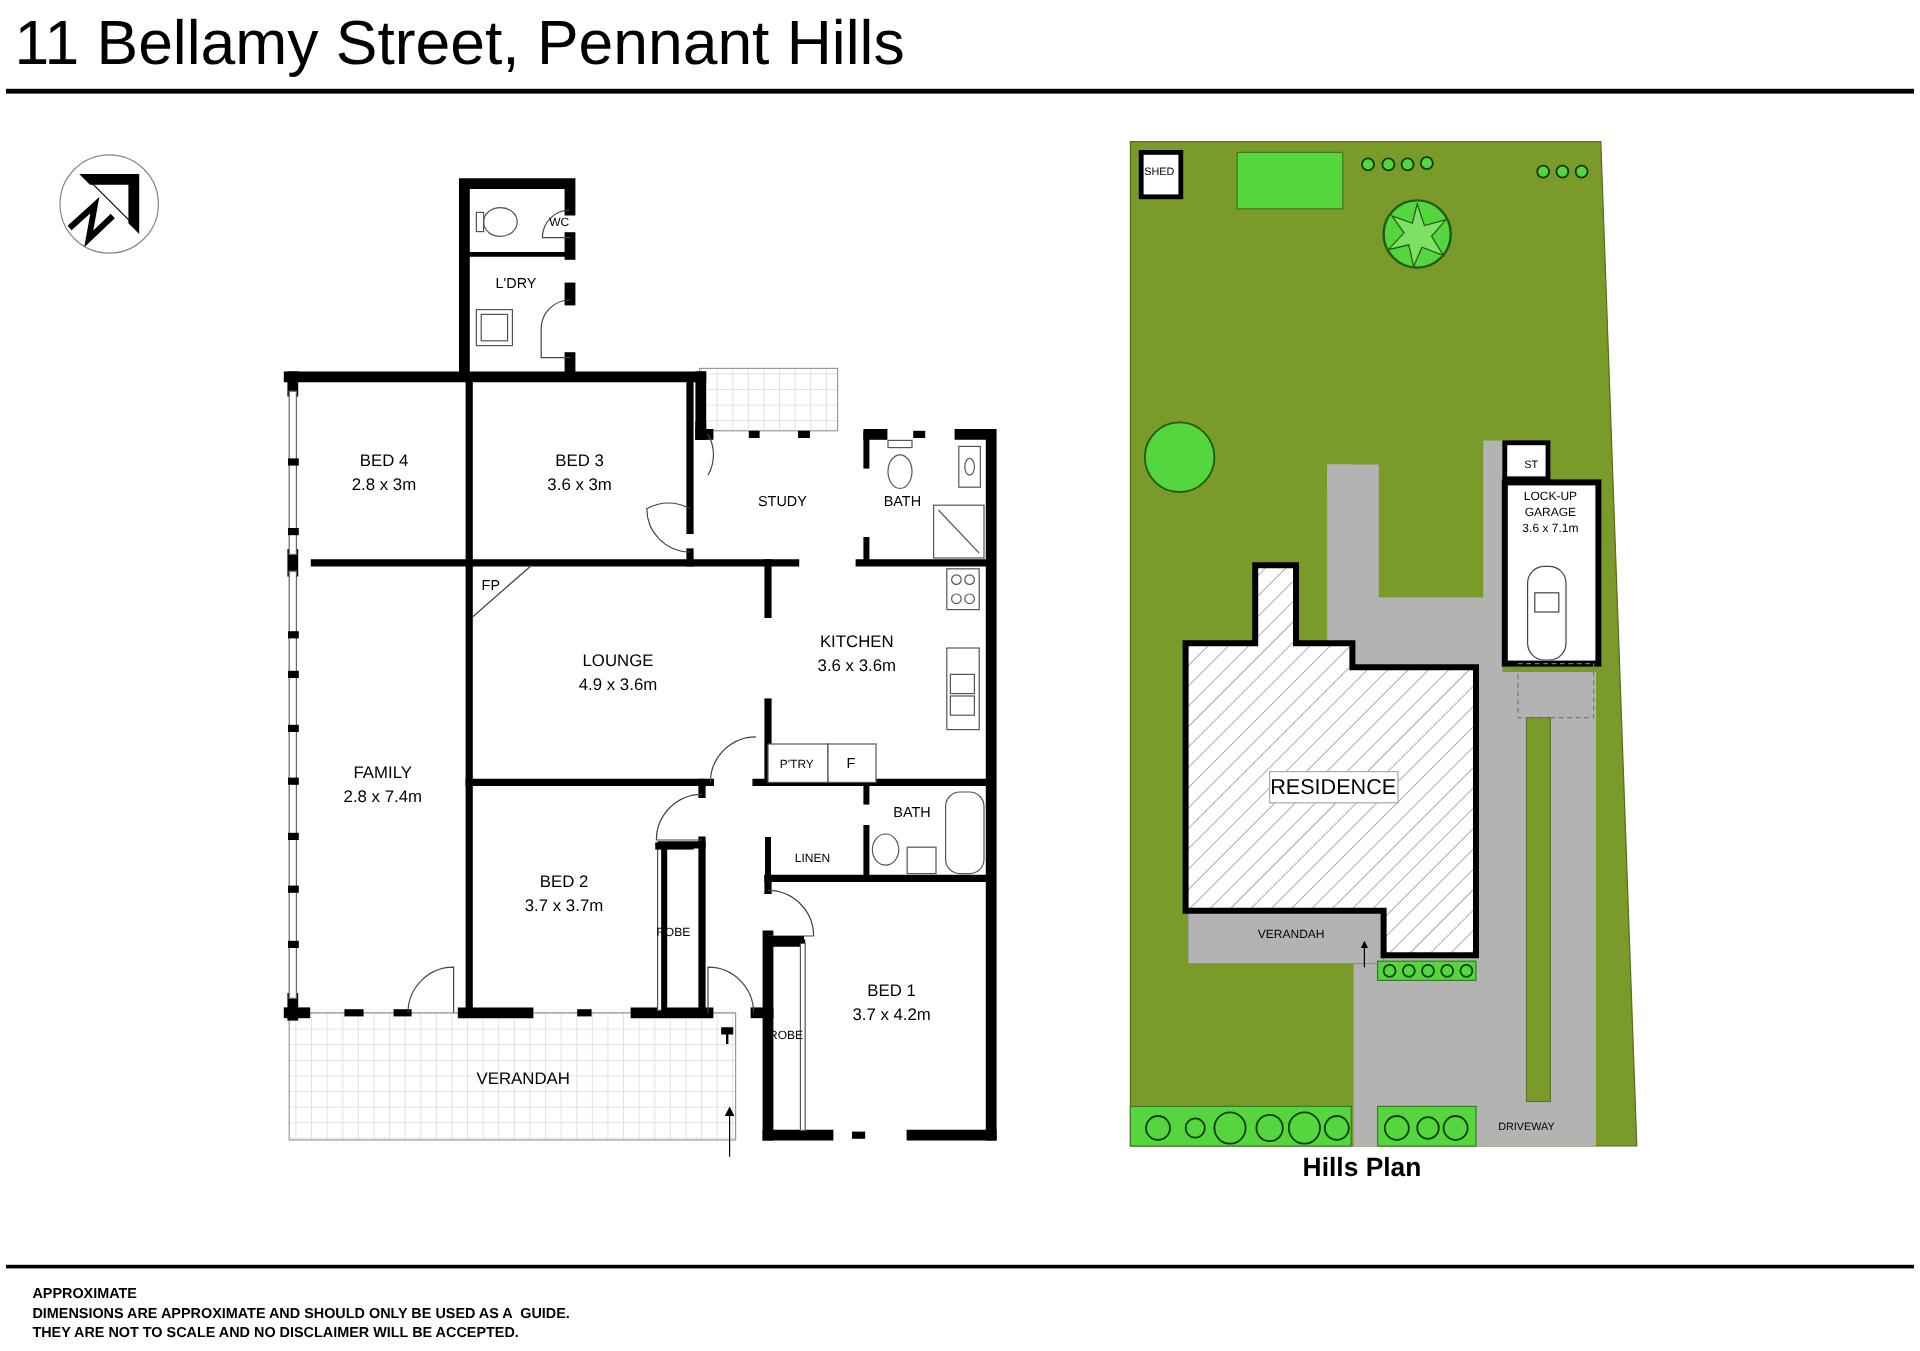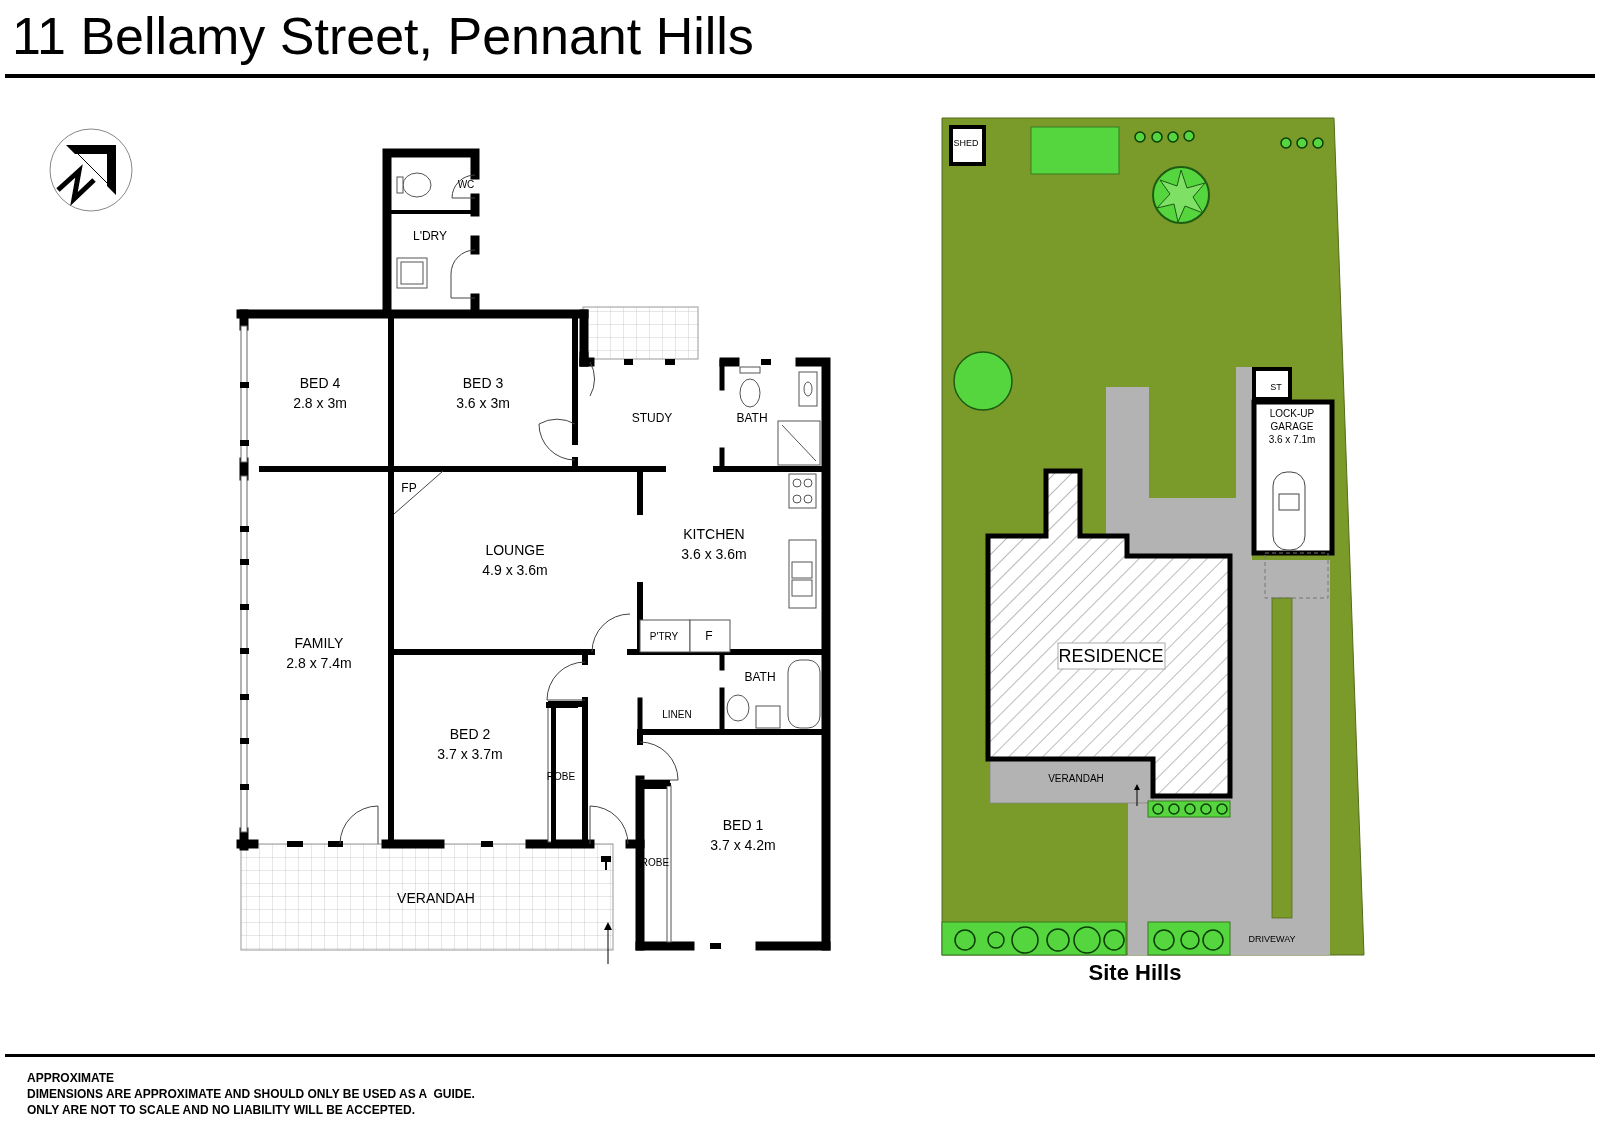--- a/index.html
+++ b/index.html
@@ -266,20 +266,20 @@
     <text class="lbl" x="1276" y="390" style="font-size:9px">ST</text>
     <text class="lbl" x="1292" y="417" style="font-size:10px">LOCK-UP</text>
     <text class="lbl" x="1292" y="430" style="font-size:10px">GARAGE</text>
     <text class="lbl" x="1292" y="443" style="font-size:10px">3.6 x 7.1m</text>
     <text class="lbl" x="1111" y="662" style="font-size:18px">RESIDENCE</text>
     <text class="lbl" x="1076" y="782" style="font-size:10px">VERANDAH</text>
     <text class="lbl" x="1272" y="942" style="font-size:9px">DRIVEWAY</text>
   </g>
 </svg>
 
-<div class="site-title">Site Hills</div>
+<div class="site-title">Hills Plan</div>
 
 <div class="rule" style="top:1054px; height:3px"></div>
 <div class="disclaimer">
   <div>APPROXIMATE</div>
   <div>DIMENSIONS ARE APPROXIMATE AND SHOULD ONLY BE USED AS A  GUIDE.</div>
-  <div>ONLY ARE NOT TO SCALE AND NO LIABILITY WILL BE ACCEPTED.</div>
+  <div>THEY ARE NOT TO SCALE AND NO DISCLAIMER WILL BE ACCEPTED.</div>
 </div>
 
 </body></html>

